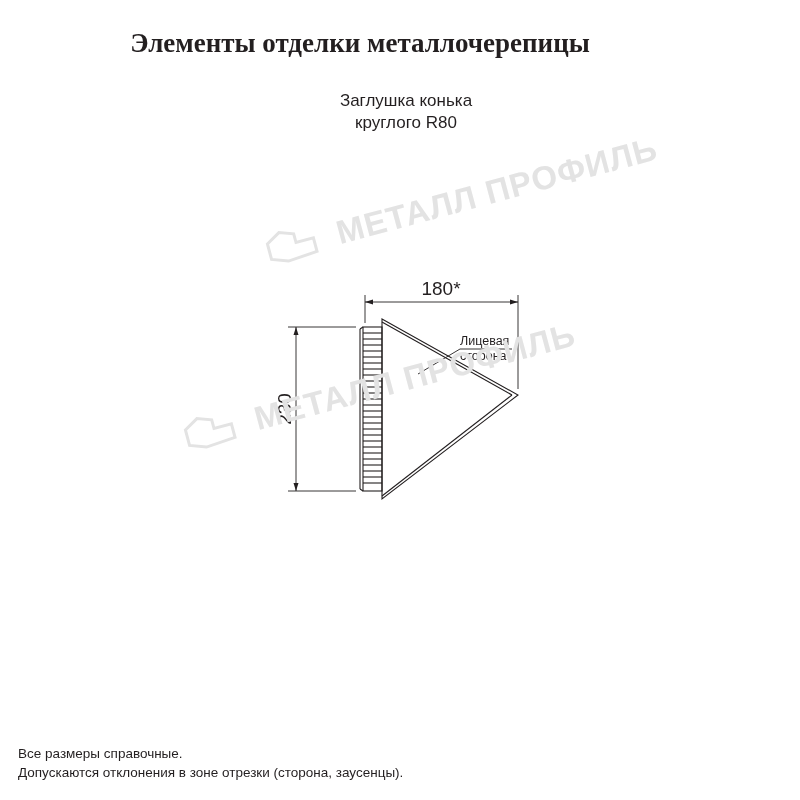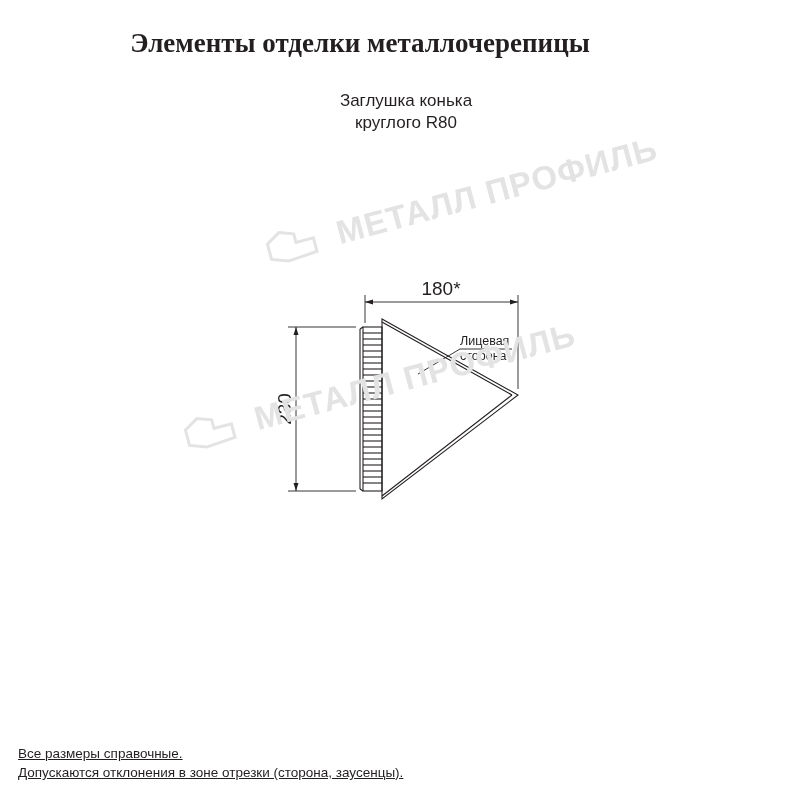--- a/index.html
+++ b/index.html
@@ -54,21 +54,20 @@
   .subtitle-block .l3 .code { margin-left: 14px; }
 
   
   .notes {
     position: absolute;
     left: 18px;
     bottom: 18px;
     font-size: 13.5px;
     line-height: 19px;
     color: #231f20;
-    text-decoration: underline;
   }
   .notes div { white-space: nowrap; }
 
   
   .drawing {
     position: absolute;
     left: 160px;
     top: 199px;
     width: 490px;
     height: 360px;

